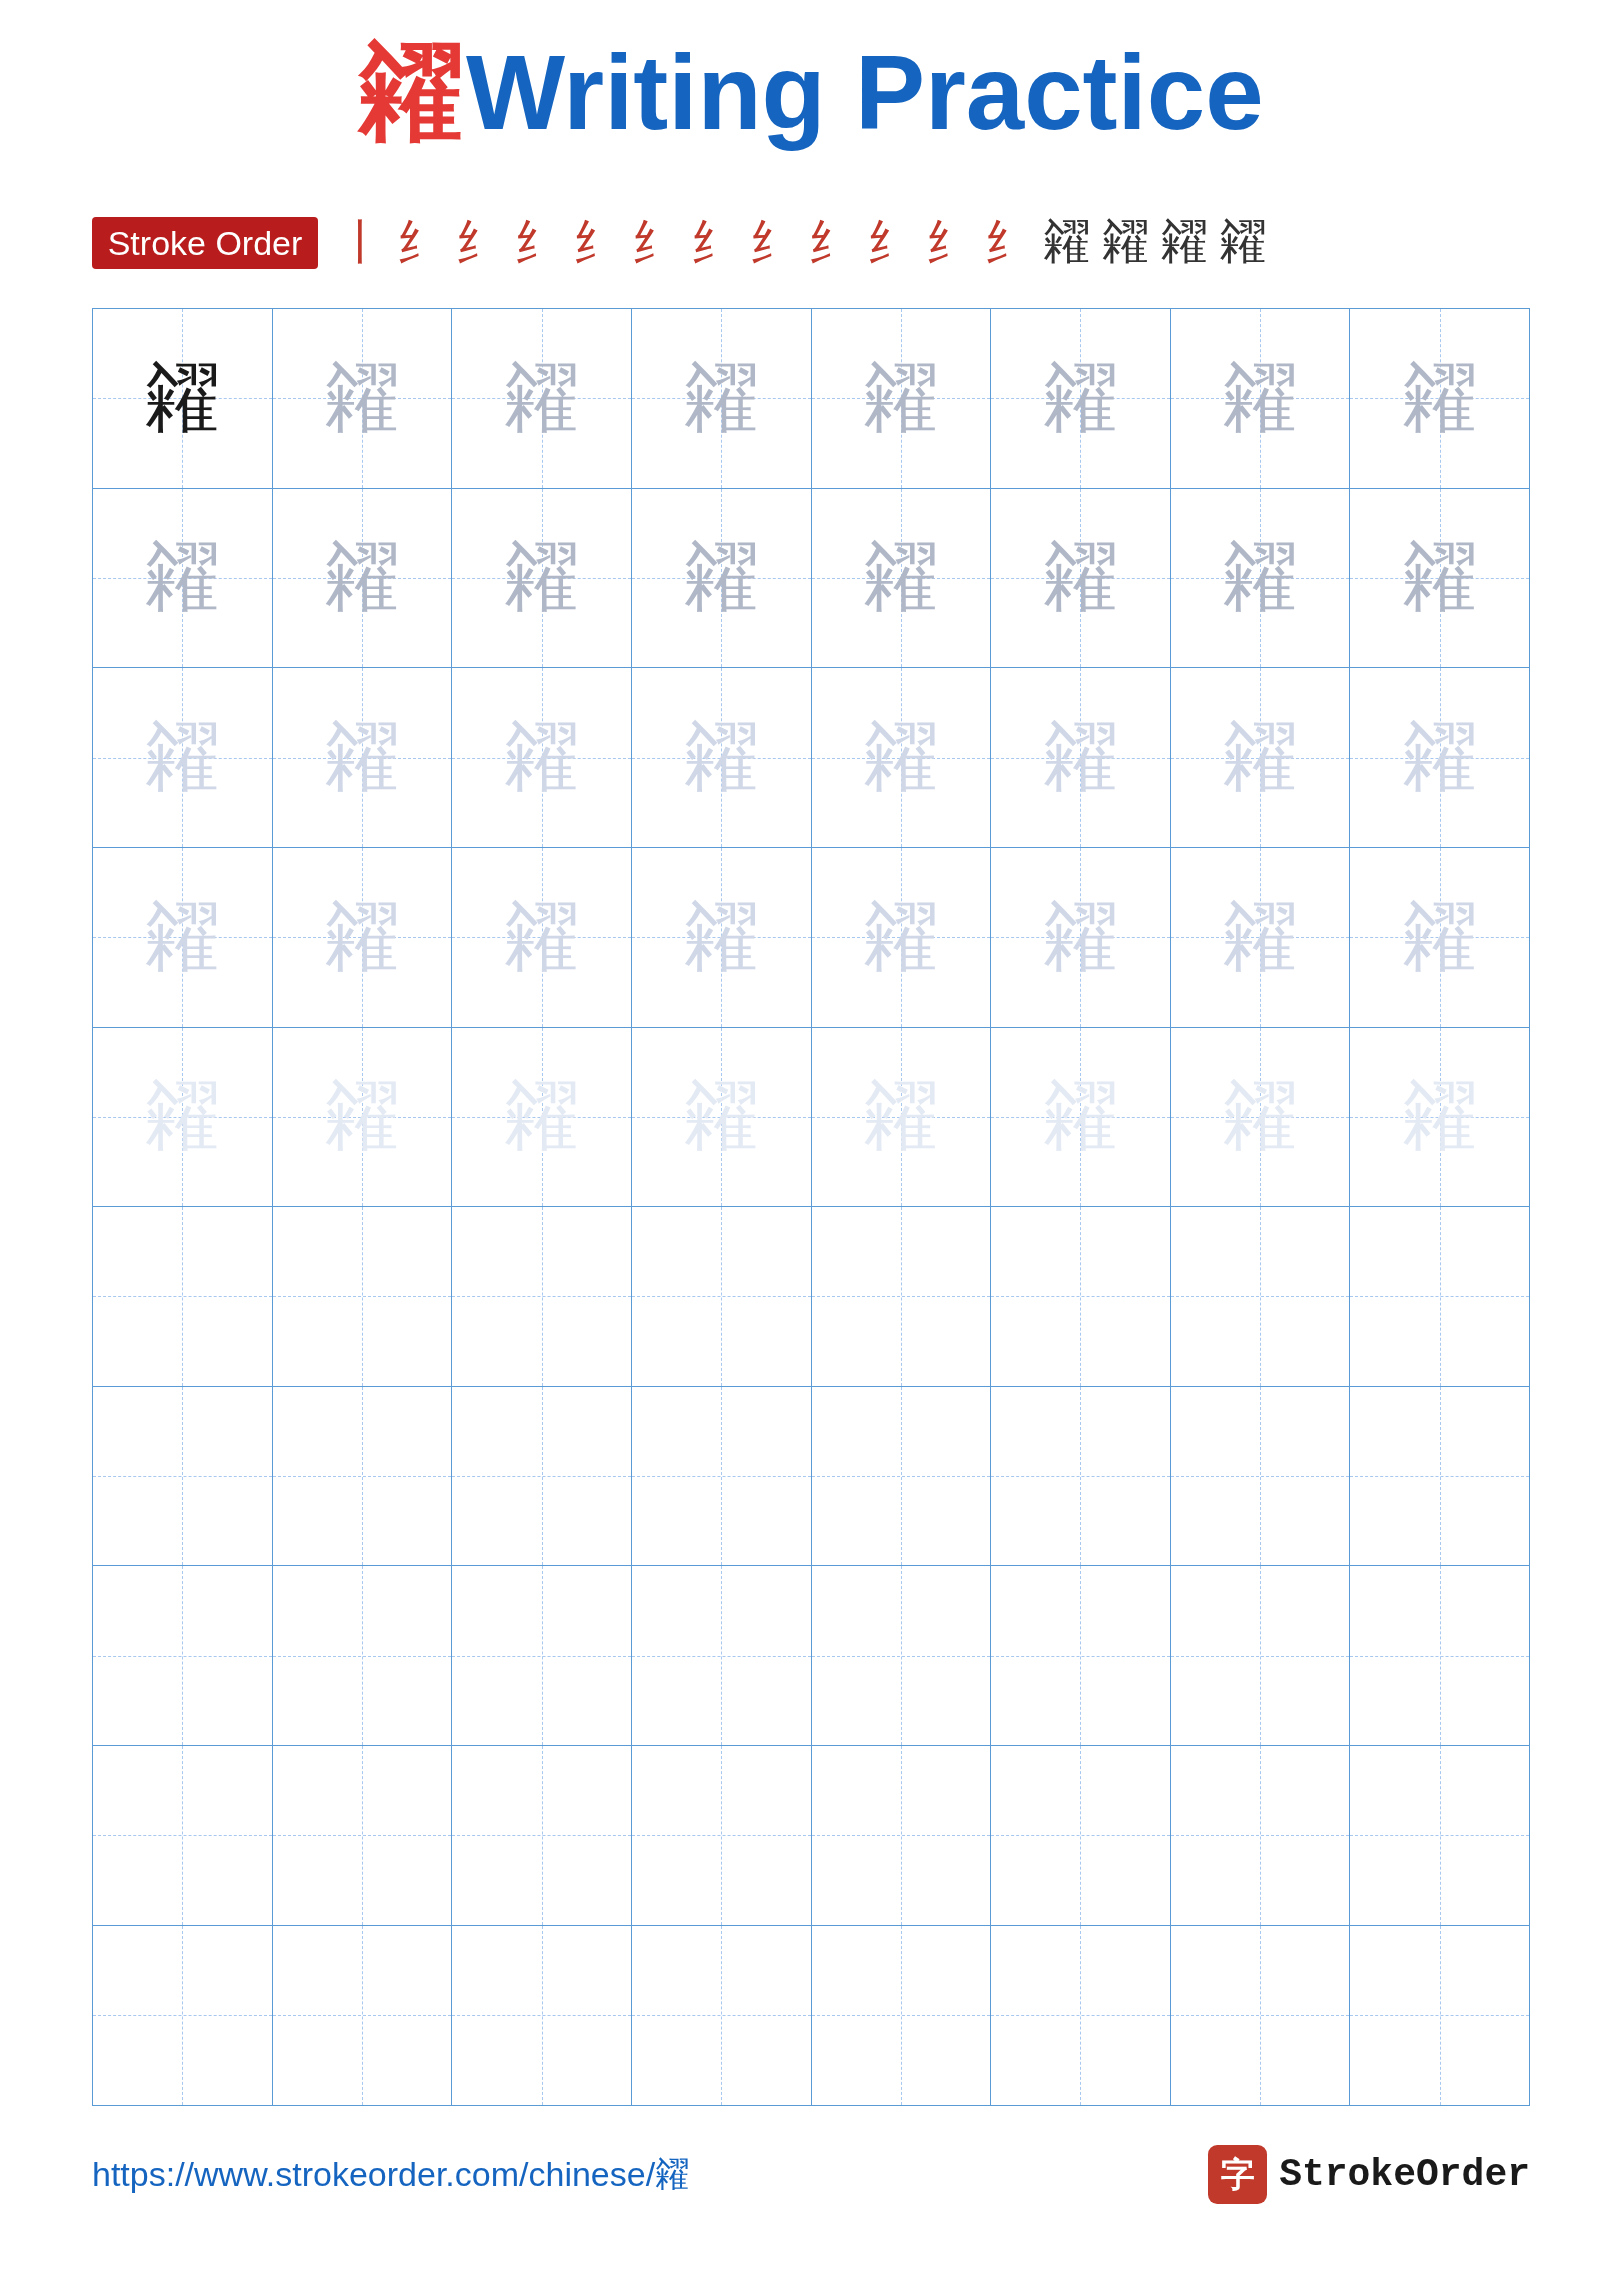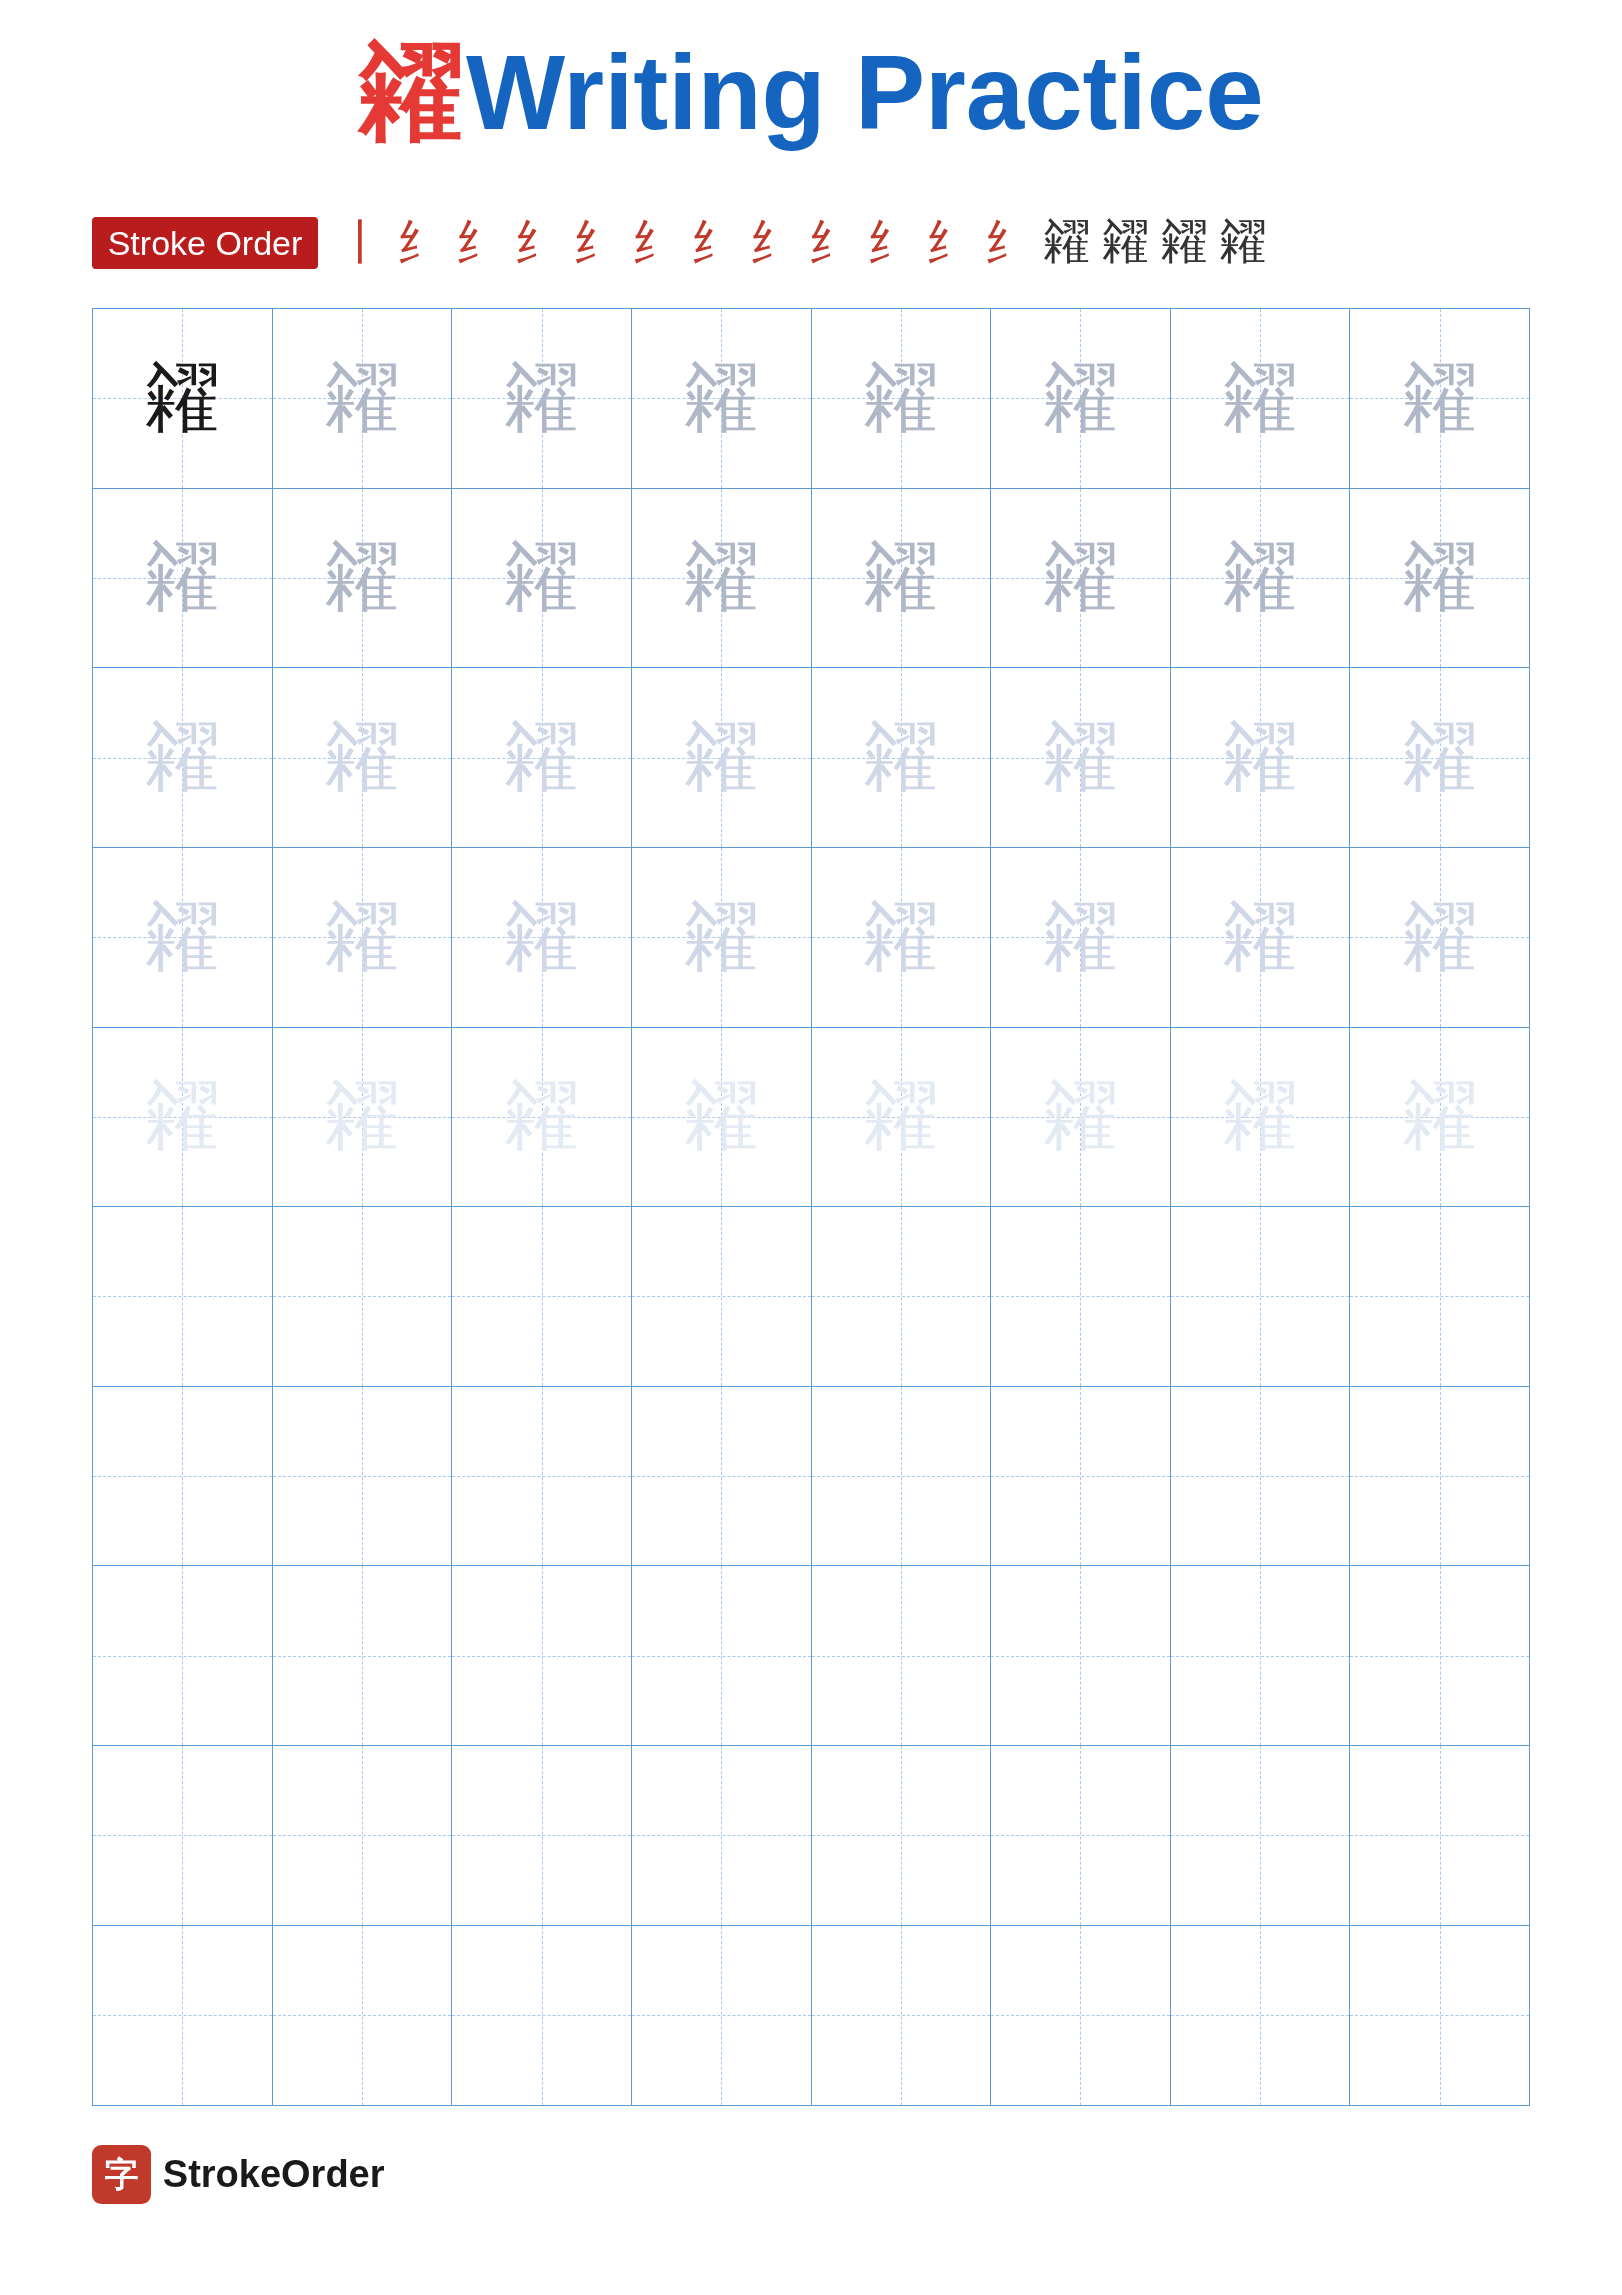--- a/index.html
+++ b/index.html
@@ -170,21 +170,21 @@
       background: #c0392b;
       border-radius: 9.2px;
       display: flex;
       align-items: center;
       justify-content: center;
       color: #fff;
       font-size: 34px;
       font-weight: bold;
     }
     .footer-logo-text {
-      font-family: Liberation Sans, sans-serif;
+      font-family: Liberation Mono, monospace;
       font-size: 38px;
       font-weight: bold;
       color: #1a1a1a;
     }
   </style>
 </head>
 <body>
 
 <div class="page">
 
@@ -404,20 +404,21 @@
       <div class="grid-cell"></div>
       <div class="grid-cell"></div>
       <div class="grid-cell"></div>
       <div class="grid-cell"></div>
       <div class="grid-cell"></div>
     </div>
 
   </div>
 
   <div class="footer">
+    <a class="footer-url" href="#">https://www.strokeorder.com/chinese/糴</a>
     <div class="footer-logo">
       <div class="footer-logo-icon">字</div>
       <span class="footer-logo-text">StrokeOrder</span>
     </div>
   </div>
 
 </div>
 
 
 </body></html>

